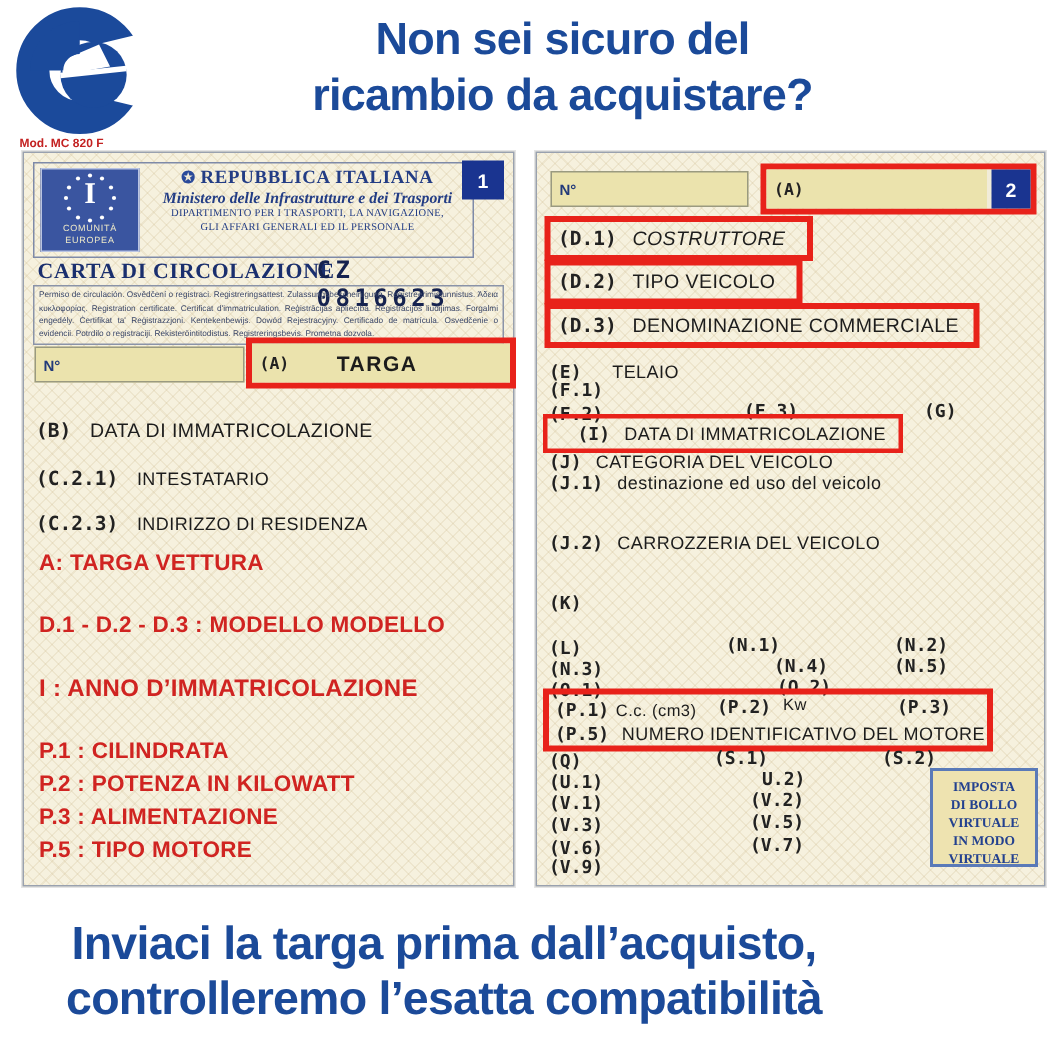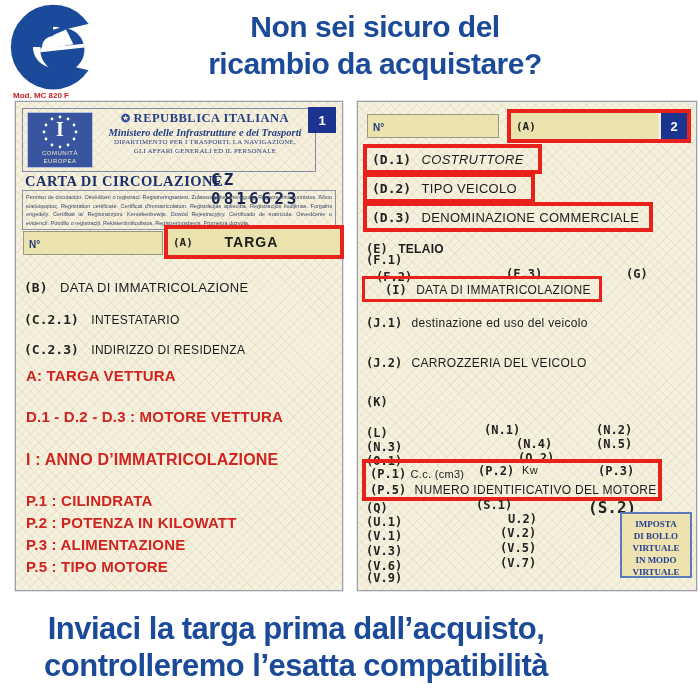--- a/index.html
+++ b/index.html
@@ -140,21 +140,21 @@
   <div class="row" style="left:8px;top:208px;">
     <span class="code" style="font-size:13px;">(C.2.1)</span>
     <span class="lbl" style="font-size:12px;margin-left:8px;">INTESTATARIO</span>
   </div>
   <div class="row" style="left:8px;top:238px;">
     <span class="code" style="font-size:13px;">(C.2.3)</span>
     <span class="lbl" style="font-size:12px;margin-left:8px;">INDIRIZZO DI RESIDENZA</span>
   </div>
 
   <div class="red-ann" style="left:10px;top:265px;">A: TARGA VETTURA</div>
-  <div class="red-ann" style="left:10px;top:306px;">D.1 - D.2 - D.3 : MOTORE VETTURA</div>
+  <div class="red-ann" style="left:10px;top:306px;">D.1 - D.2 - D.3 : MODELLO MODELLO</div>
   <div class="red-ann" style="left:10px;top:349px;font-size:16px;">I : ANNO D’IMMATRICOLAZIONE</div>
   <div class="red-ann" style="left:10px;top:388px;line-height:22px;">
     <div>P.1 : CILINDRATA</div>
     <div>P.2 : POTENZA IN KILOWATT</div>
     <div>P.3 : ALIMENTAZIONE</div>
     <div>P.5 :  TIPO MOTORE</div>
   </div>
 </div>
 
 <div class="doc" style="left:357px;top:101px;width:338px;">
@@ -183,34 +183,38 @@
     <span class="code" style="font-size:13px;">(D.2)</span>
     <span class="lbl" style="font-size:13px;margin-left:6px;">TIPO VEICOLO</span>
   </div>
   <div class="rbox row" style="left:5px;top:100px;padding:2px 10px 2px 5px;">
     <span class="code" style="font-size:13px;">(D.3)</span>
     <span class="lbl" style="font-size:13px;margin-left:6px;">DENOMINAZIONE COMMERCIALE</span>
   </div>
 
   <div class="row" style="left:8px;top:137px;">
     <span class="code" style="font-size:12px;">(E)</span>
-    <span class="lbl" style="font-size:12px;margin-left:6px;font-weight:bold;">TELAIO</span>
+    <span class="lbl" style="font-size:12px;margin-left:16px;">TELAIO</span>
   </div>
   <div class="row code" style="left:8px;top:151px;font-size:12px;">(F.1)</div>
-  <div class="row" style="left:18px;top:165px;">
+  <div class="row" style="left:8px;top:165px;">
     <span class="code" style="font-size:12px;">(F.2)</span>
     <span class="code" style="font-size:12px;position:absolute;left:130px;">(F.3)</span>
     <span class="code" style="font-size:12px;position:absolute;left:250px;">(G)</span>
   </div>
 
   <div class="rbox row" style="left:4px;top:174px;border-width:3px;padding:1px 8px 1px 20px;">
     <span class="code" style="font-size:12px;">(I)</span>
     <span class="lbl" style="font-size:12px;margin-left:5px;">DATA DI IMMATRICOLAZIONE</span>
   </div>
 
+  <div class="row" style="left:8px;top:197px;">
+    <span class="code" style="font-size:12px;">(J)</span>
+    <span class="lbl" style="font-size:12px;margin-left:5px;">CATEGORIA DEL VEICOLO</span>
+  </div>
   <div class="row" style="left:8px;top:211px;">
     <span class="code" style="font-size:12px;">(J.1)</span>
     <span class="lbl" style="font-size:12px;margin-left:5px;">destinazione ed uso del veicolo</span>
   </div>
   <div class="row" style="left:8px;top:251px;">
     <span class="code" style="font-size:12px;">(J.2)</span>
     <span class="lbl" style="font-size:12px;margin-left:5px;">CARROZZERIA DEL VEICOLO</span>
   </div>
 
   <div class="row code" style="left:8px;top:293px;font-size:12px;">(K)</div>
@@ -240,21 +244,21 @@
     </div>
     <div style="position:relative;height:16px;white-space:nowrap;">
       <span class="code" style="font-size:12px;">(P.5)</span>
       <span class="lbl" style="font-size:12px;margin-left:4px;">NUMERO IDENTIFICATIVO DEL MOTORE</span>
     </div>
   </div>
 
   <div class="row" style="left:8px;top:396px;width:320px;">
     <span class="code" style="font-size:12px;">(Q)</span>
     <span class="code" style="font-size:12px;position:absolute;left:110px;">(S.1)</span>
-    <span class="code" style="font-size:16px;position:absolute;left:222px;">(S.2)</span>
+    <span class="code" style="font-size:12px;position:absolute;left:222px;">(S.2)</span>
   </div>
   <div class="row" style="left:8px;top:410px;width:320px;">
     <span class="code" style="font-size:12px;">(U.1)</span>
     <span class="code" style="font-size:12px;position:absolute;left:142px;">U.2)</span>
   </div>
   <div class="row" style="left:8px;top:424px;width:320px;">
     <span class="code" style="font-size:12px;">(V.1)</span>
     <span class="code" style="font-size:12px;position:absolute;left:134px;">(V.2)</span>
   </div>
   <div class="row" style="left:8px;top:439px;width:320px;">

